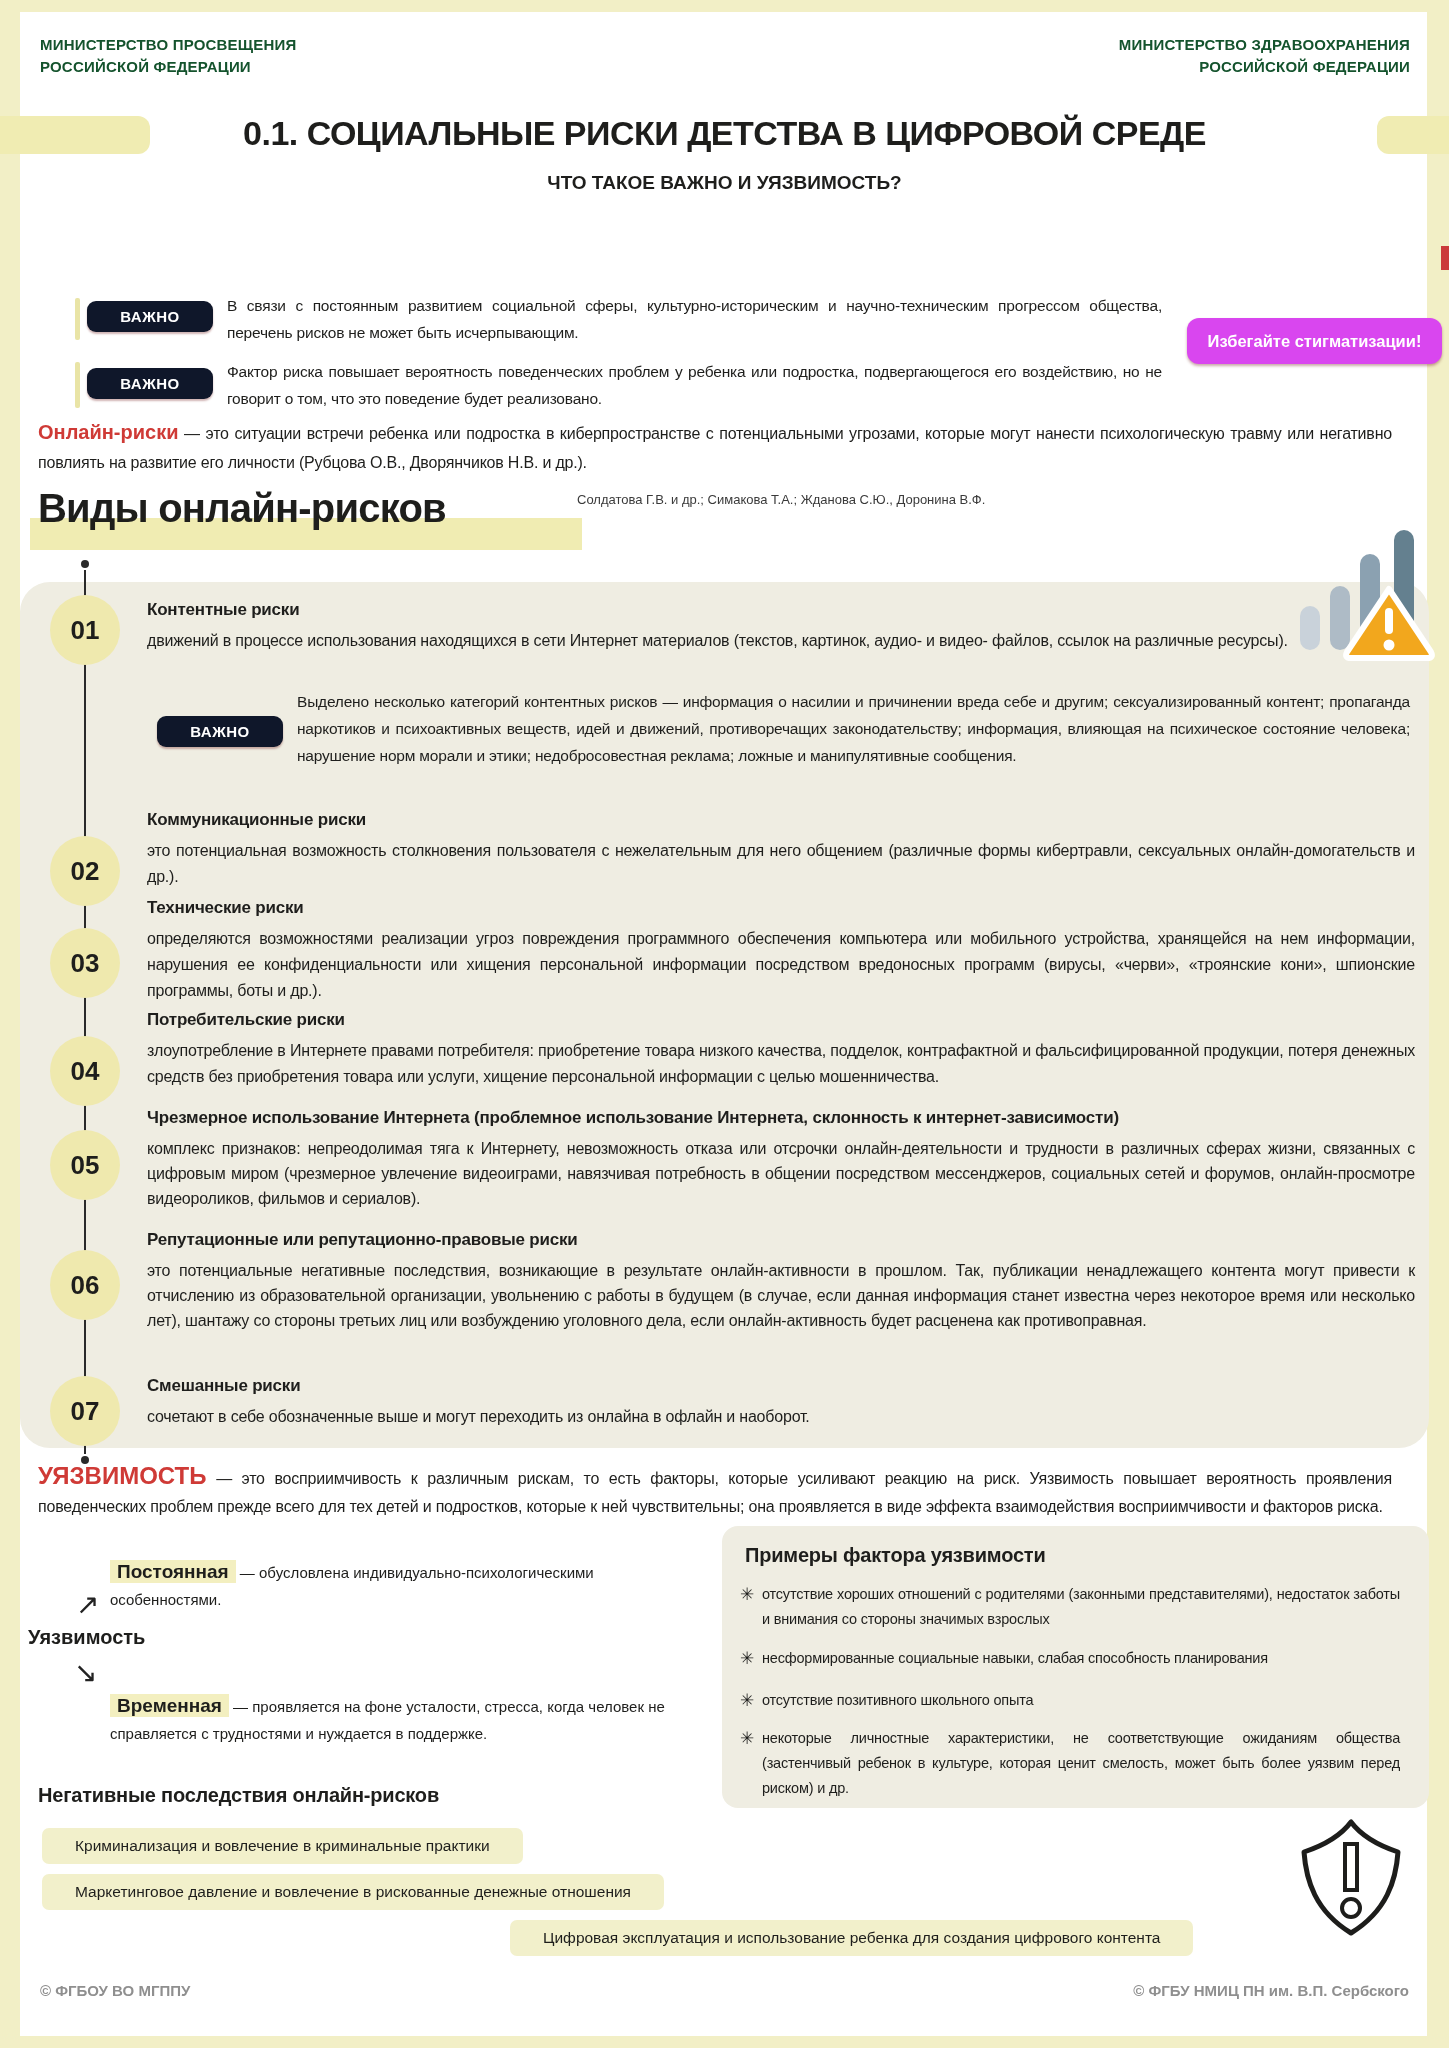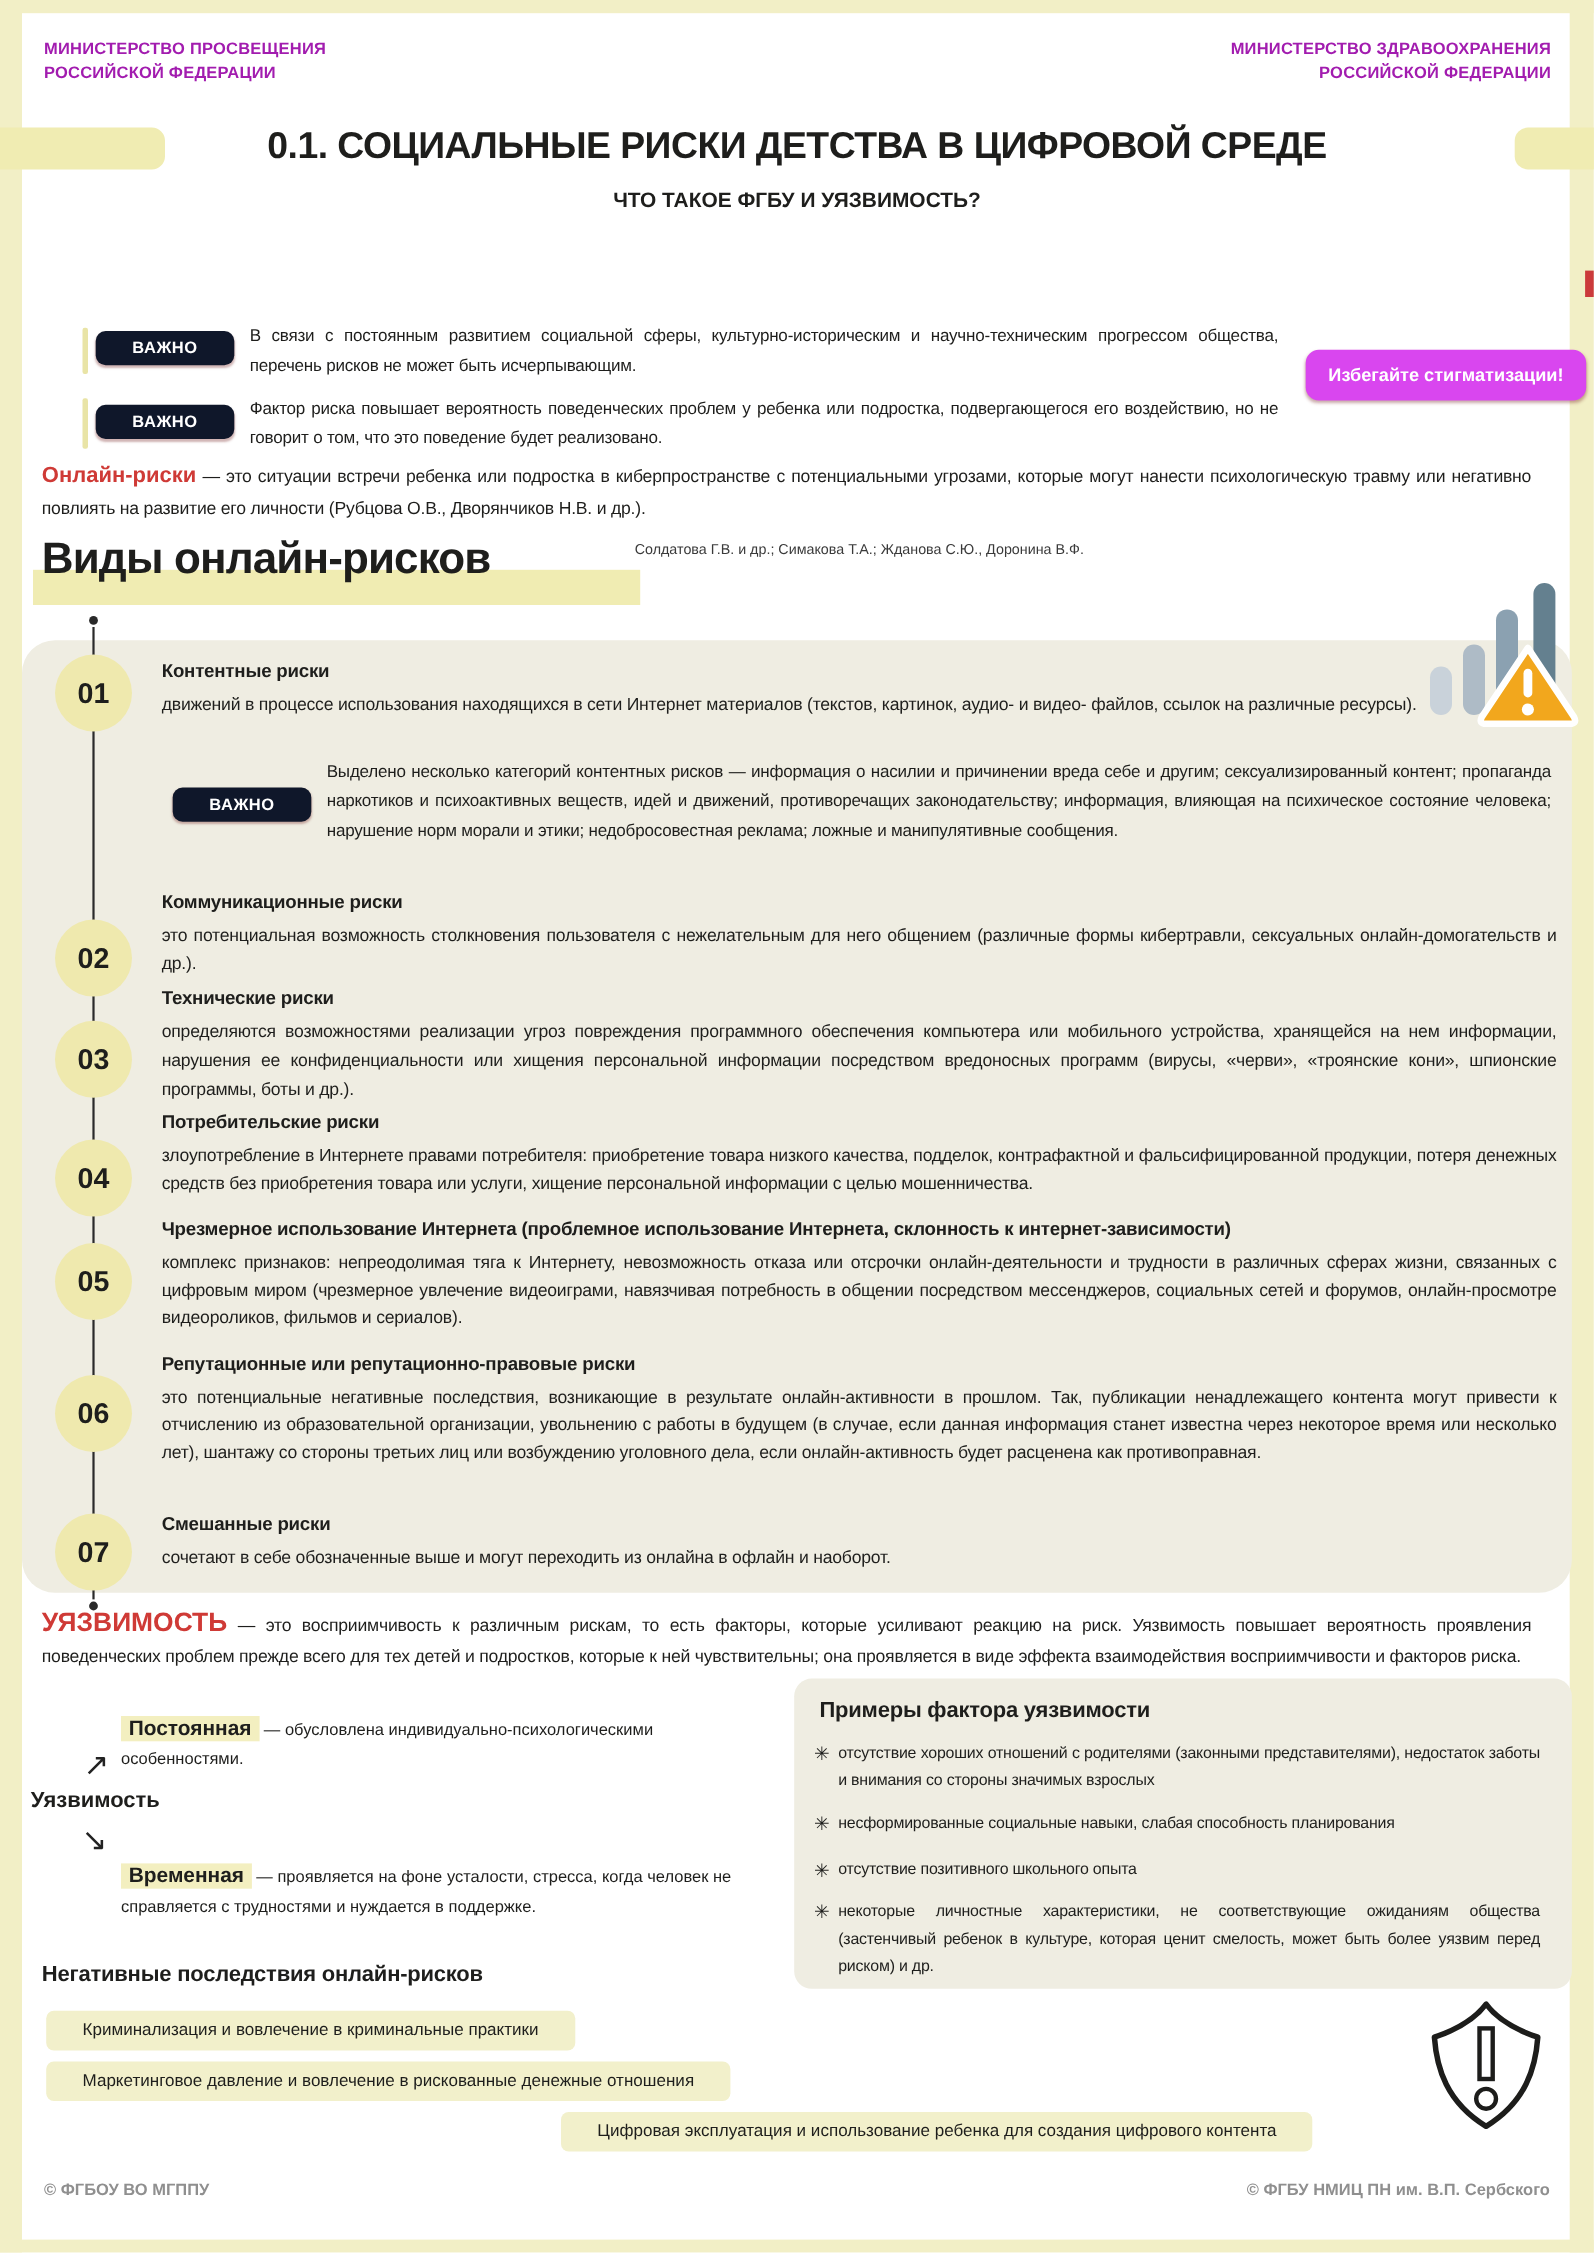--- a/index.html
+++ b/index.html
@@ -1,20 +1,20 @@
 <!DOCTYPE html>
 <html><head>
 <meta charset="utf-8">
 <style>
   html,body{margin:0;padding:0;background:#fff;}
   .page{position:relative;width:1449px;height:2048px;background:#ffffff;
         font-family:"Liberation Sans",sans-serif;color:#1e1e1c;overflow:hidden;}
   .abs{position:absolute;}
   .strip{background:#f2efc6;}
-  .ministry{font-size:15px;font-weight:bold;color:#a21caf;line-height:22px;letter-spacing:.2px;}
+  .ministry{font-size:15px;font-weight:bold;color:#14532d;line-height:22px;letter-spacing:.2px;}
   .main-title{width:100%;text-align:center;font-size:34px;font-weight:bold;letter-spacing:-.5px;z-index:2;}
   .tbar{background:#f0ecb2;height:38px;z-index:1;}
   .subtitle{width:100%;text-align:center;font-size:19px;font-weight:bold;}
   .lead{font-size:12px;line-height:16px;text-align:justify;text-align-last:justify;color:#222;}
   .para{font-size:16px;line-height:29px;text-align:justify;letter-spacing:-.2px;}
   .term-lg{color:#cf3a36;font-weight:bold;font-size:24px;letter-spacing:0;}
   .term-md{color:#cf3a36;font-weight:bold;font-size:20px;letter-spacing:0;}
   .badge{background:#0f172a;color:#fff;font-weight:bold;font-size:15px;border-radius:9px;
          width:126px;height:31px;line-height:31px;text-align:center;letter-spacing:.5px;
          box-shadow:0 2px 2px rgba(120,40,40,.35);}
@@ -60,21 +60,21 @@
     <div>РОССИЙСКОЙ ФЕДЕРАЦИИ</div>
   </div>
   <div class="abs ministry" style="right:39px;top:34px;text-align:right;margin-left:13px;">
     <div>МИНИСТЕРСТВО ЗДРАВООХРАНЕНИЯ</div>
     <div>РОССИЙСКОЙ ФЕДЕРАЦИИ</div>
   </div>
 
   <div class="abs tbar" style="left:-20px;top:116px;width:170px;border-radius:0 12px 12px 0;"></div>
   <div class="abs tbar" style="left:1377px;top:116px;width:92px;border-radius:12px 0 0 12px;"></div>
   <div class="abs main-title" style="left:0;top:114px;">0.1. СОЦИАЛЬНЫЕ РИСКИ ДЕТСТВА В ЦИФРОВОЙ СРЕДЕ</div>
-  <div class="abs subtitle" style="left:0;top:172px;">ЧТО ТАКОЕ ФГБУ И УЯЗВИМОСТЬ?</div>
+  <div class="abs subtitle" style="left:0;top:172px;">ЧТО ТАКОЕ ВАЖНО И УЯЗВИМОСТЬ?</div>
 
 
 
   <div class="abs vbar" style="left:75px;top:298px;height:42px;"></div>
   <div class="abs badge" style="left:87px;top:301px;">ВАЖНО</div>
   <div class="abs imp-text" style="left:227px;top:292px;width:935px;">В связи с постоянным развитием социальной сферы, культурно-историческим и научно-техническим прогрессом общества, перечень рисков не может быть исчерпывающим.</div>
 
   <div class="abs banner" style="left:1187px;top:318px;">Избегайте стигматизации!</div>
   <div class="abs edge-mark" style="left:1441px;top:246px;width:8px;height:24px;"></div>
 

